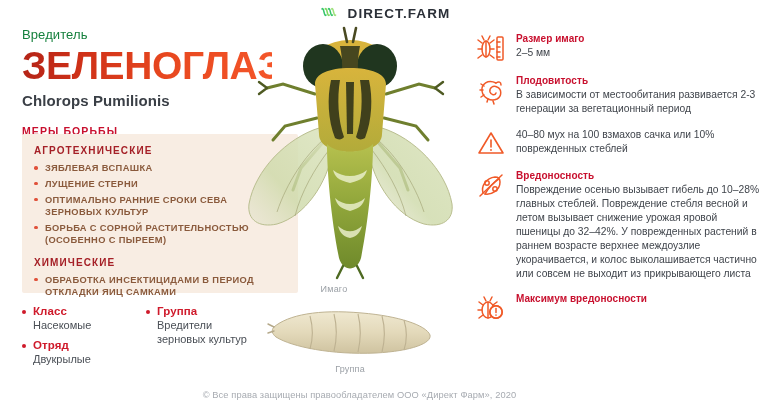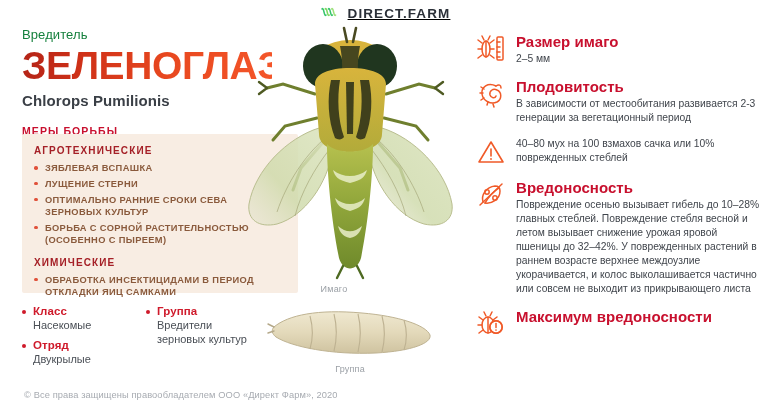--- a/index.html
+++ b/index.html
@@ -7,21 +7,21 @@
     width: 771px; height: 409px;
     background: #ffffff;
     font-family: "Liberation Sans", sans-serif;
     overflow: hidden;
   }
   .page { position: relative; width: 771px; height: 409px; background: #fff; }
 
   
   .logo-bar {
     position: absolute; top: 6px; left: 0; width: 771px;
-    display: flex; align-items: center; justify-content: center; gap: 11px; text-decoration: underline;
+    display: flex; align-items: center; justify-content: center; gap: 11px;
   }
   .logo-mark { width: 16px; height: 15px; display: block; }
   .logo-text {
     font-size: 13.5px; font-weight: bold; letter-spacing: 1.1px;
     color: #2b3038;
   }
 
   
   .left { position: absolute; left: 22px; top: 27px; width: 250px; }
   .kicker { font-size: 13px; color: #15803d; letter-spacing: .1px; }
@@ -81,28 +81,28 @@
   .larva-wrap { position: absolute; left: 266px; top: 305px; width: 170px; height: 56px; }
   .larva-wrap svg { width: 100%; height: 100%; display: block; }
 
   
   .right { position: absolute; left: 476px; top: 32px; width: 285px; }
   .fact { display: flex; gap: 10px; margin-bottom: 11px; }
   .fact-icon { flex: 0 0 30px; width: 30px; height: 30px; margin-top: 1px; }
   .fact-icon svg { width: 30px; height: 30px; display: block; }
   .fact-body { flex: 1 1 auto; padding-top: 1px; }
   .fact-title {
-    font-size: 15px; font-weight: bold; color: #c8102e;
+    font-size: 10px; font-weight: bold; color: #c8102e;
     letter-spacing: .05px; margin-bottom: 2px;
   }
   .fact-text { font-size: 10.3px; color: #40454c; line-height: 1.36; }
 
   
   .footer {
-    position: absolute; left: 0; bottom: 9px; width: 695px; 
+    position: absolute; left: 0; bottom: 9px; width: 695px; text-align: center;
     font-size: 9.3px; color: #a7abb1; letter-spacing: .1px; padding-left: 24px;
   }
 </style>
 </head>
 <body>
 
 <div class="page">
 
   <div class="logo-bar">
     <span class="logo-mark">

